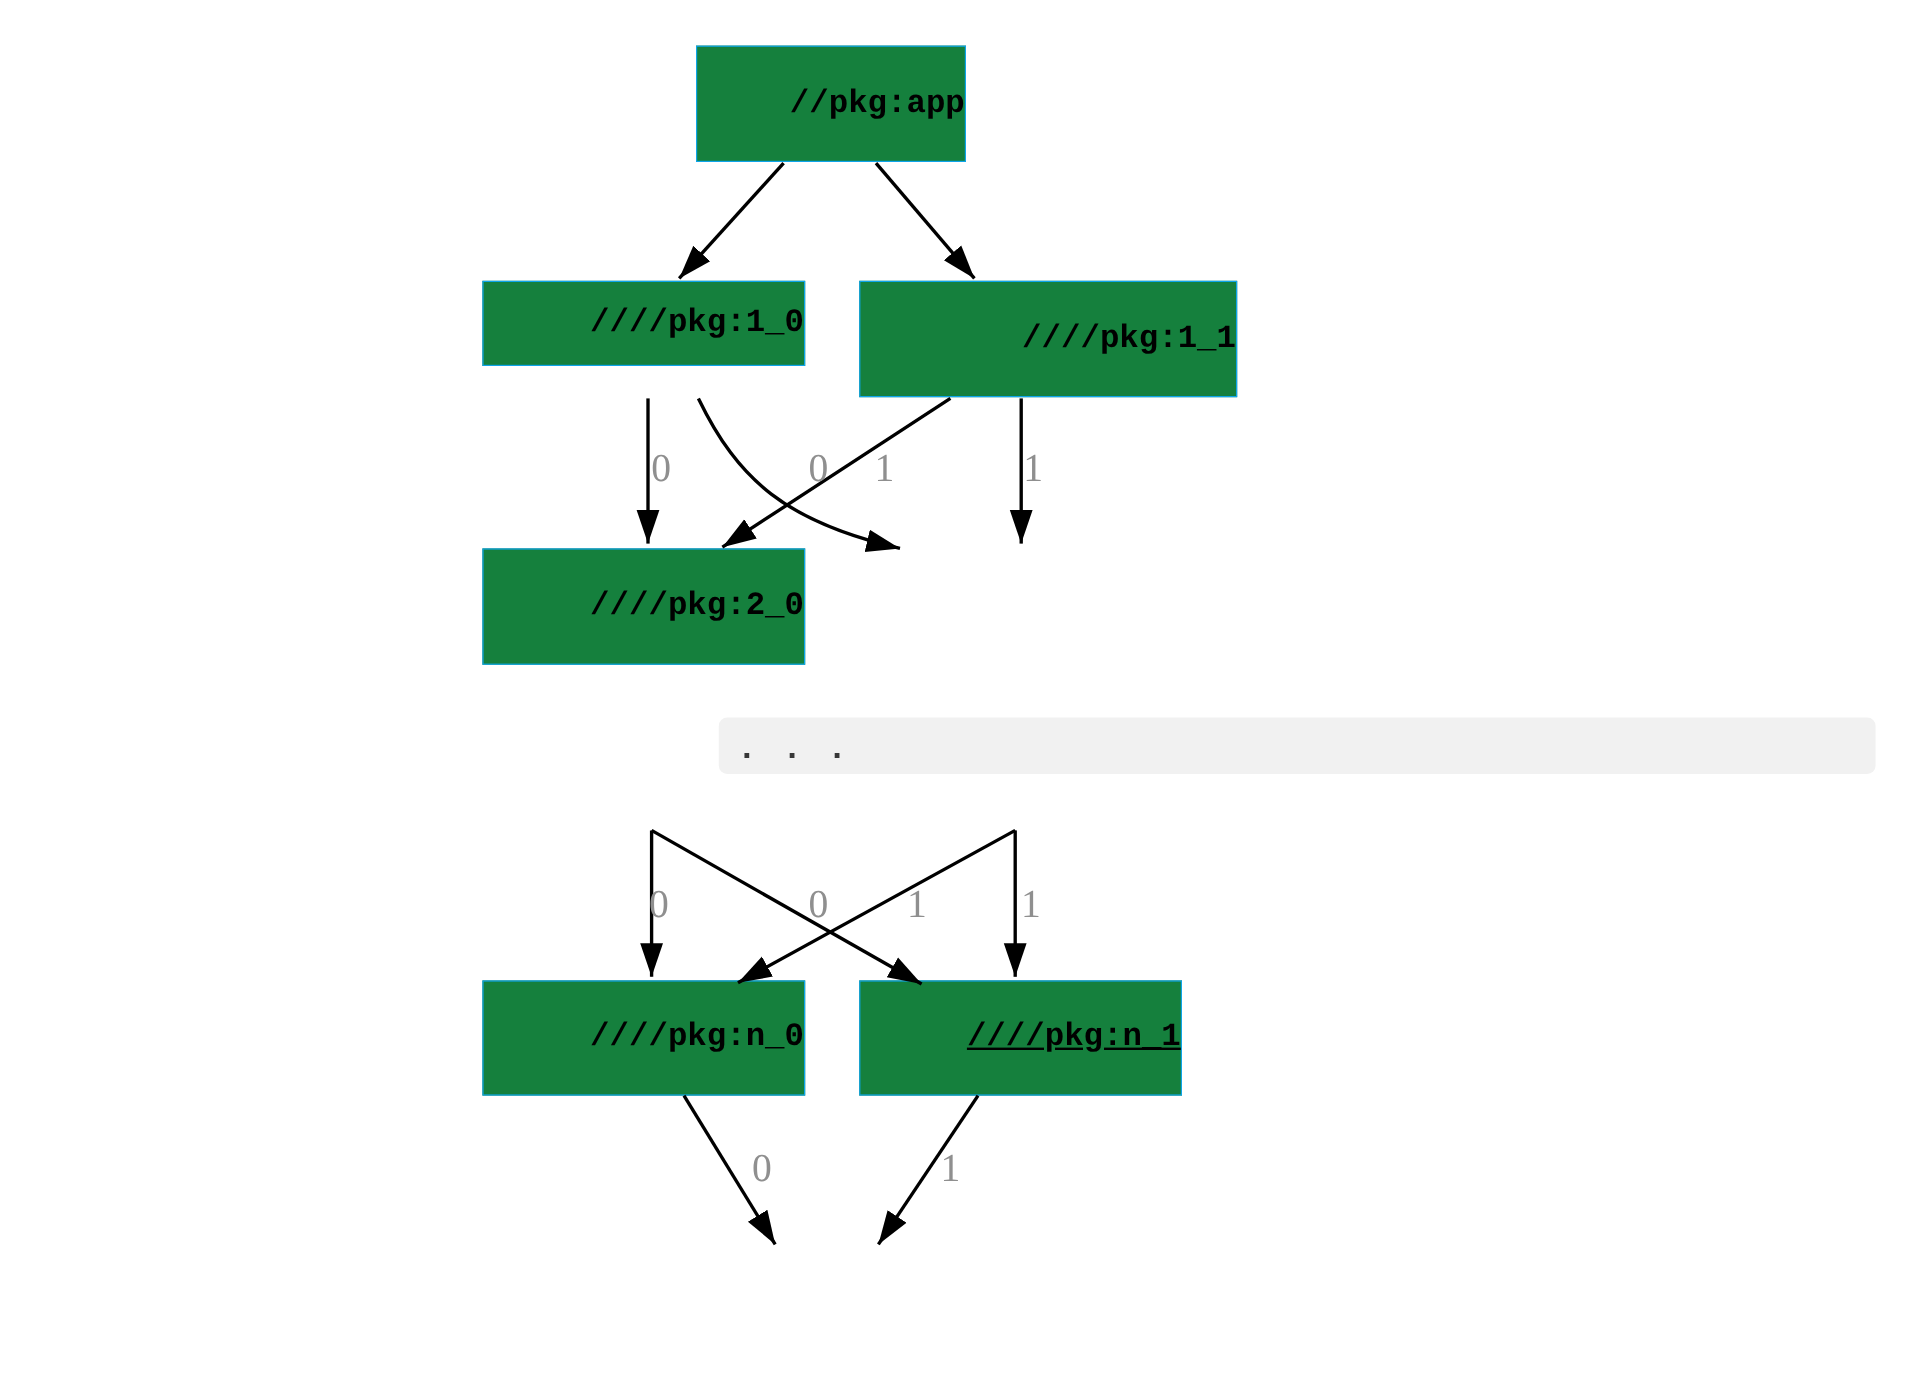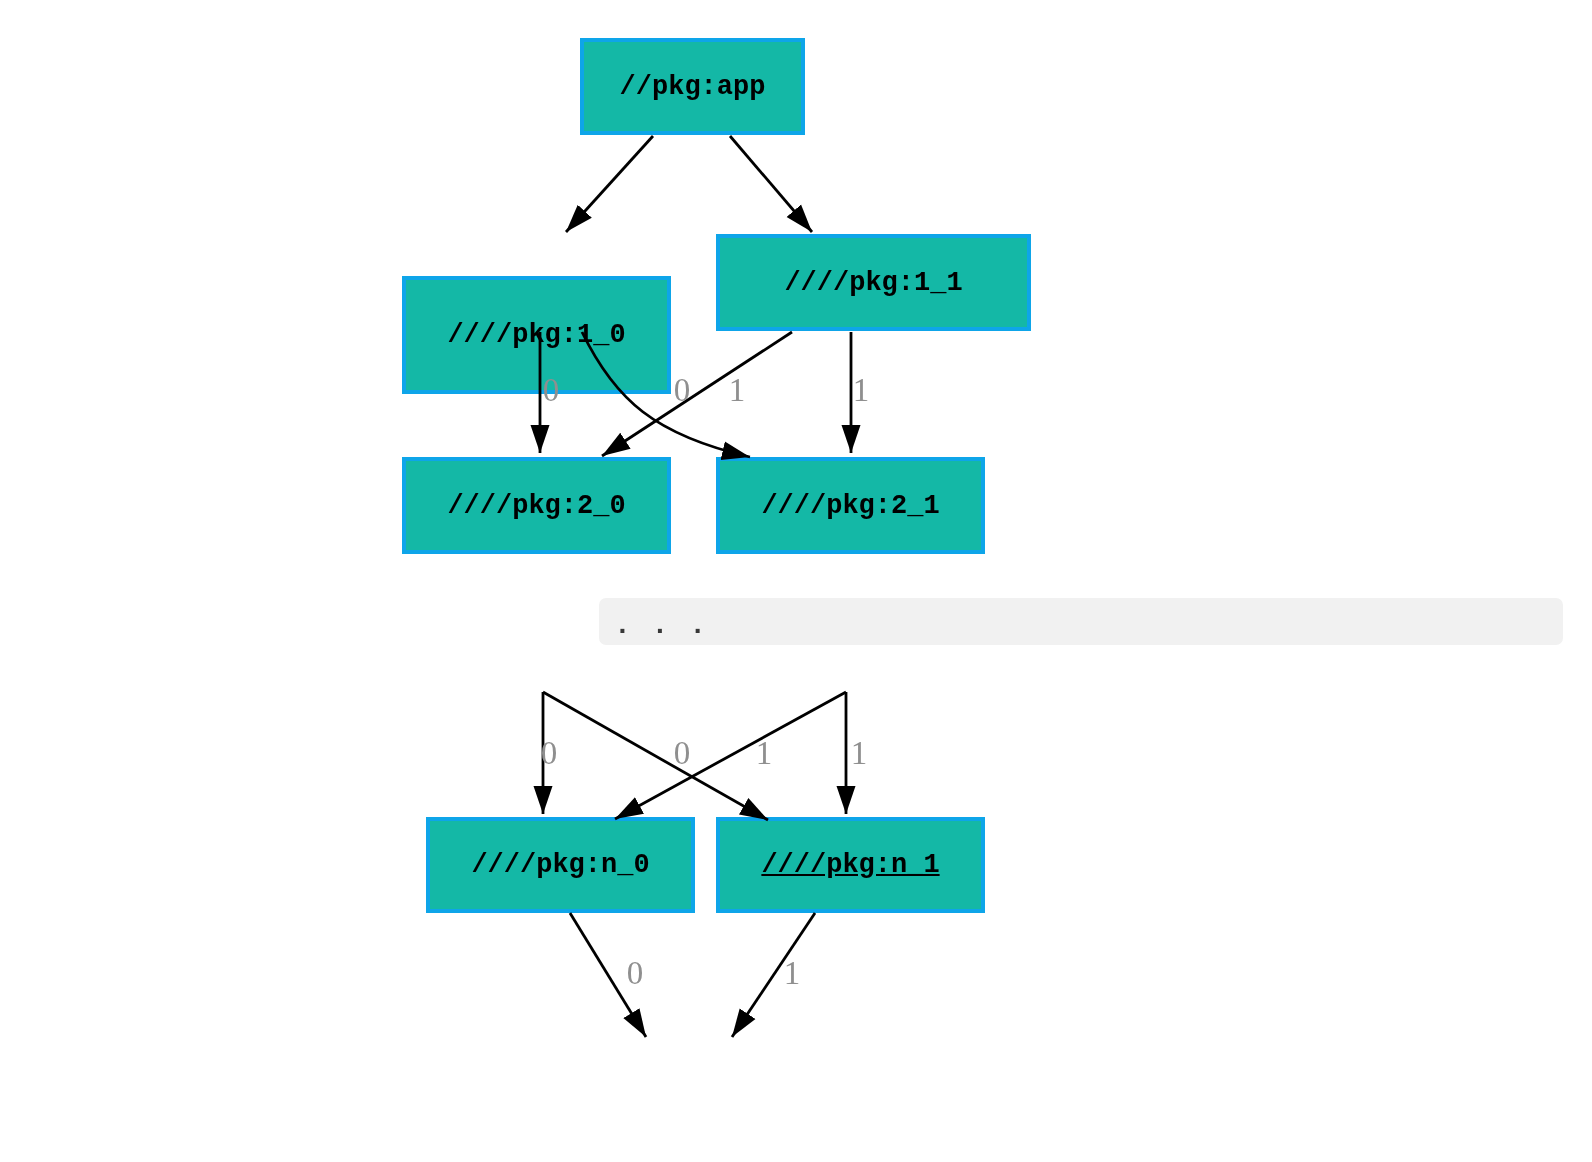--- a/index.html
+++ b/index.html
@@ -7,40 +7,40 @@
     position: relative;
     width: 1592px;
     height: 1162px;
     background: #ffffff;
     overflow: hidden;
     font-family: "Liberation Sans", sans-serif;
   }
   .node {
     position: absolute;
     box-sizing: border-box;
-    background: #14b8a6;
-    border: 4px solid #0ea5e9;
+    background: #15803d;
+    border: 1px solid #0ea5e9;
     display: flex;
     align-items: center;
-    justify-content: center;
+    justify-content: flex-end;
     z-index: 1;
   }
   .node span {
     font-family: "Liberation Mono", monospace;
     font-weight: bold;
     font-size: 27px;
     color: #000000;
     white-space: pre;
   }
   .node-app { left: 580px; top: 38px;   width: 225px; height: 97px; }
-  .node-1_0 { left: 402px; top: 234px;  width: 269px; height: 118px; margin-top: 42px; }
+  .node-1_0 { left: 402px; top: 234px;  width: 269px; height: 71px; }
   .node-1_1 { left: 716px; top: 234px;  width: 315px; height: 97px; }
   .node-2_0 { left: 402px; top: 457px;  width: 269px; height: 97px; }
   .node-2_1 { left: 716px; top: 457px;  width: 269px; height: 97px; }
-  .node-n_0 { left: 402px; top: 817px;  width: 269px; height: 96px; margin-left: 24px; }
+  .node-n_0 { left: 402px; top: 817px;  width: 269px; height: 96px; }
   .node-n_1 { left: 716px; top: 817px;  width: 269px; height: 96px; text-decoration: underline; }
   .node-dep { left: 580px; top: 1037px; width: 226px; height: 96px; }
   .ellipsis-band {
     position: absolute;
     left: 599px; top: 598px;
     width: 964px; height: 47px;
     box-sizing: border-box;
     background: #f1f1f1;
     border-radius: 7px;
     display: flex;
@@ -88,23 +88,20 @@
     <span>//pkg:app</span>
   </div>
   <div class="node node-1_0">
     <span>////pkg:1_0</span>
   </div>
   <div class="node node-1_1">
     <span>////pkg:1_1</span>
   </div>
   <div class="node node-2_0">
     <span>////pkg:2_0</span>
-  </div>
-  <div class="node node-2_1">
-    <span>////pkg:2_1</span>
   </div>
   <div class="node node-n_0">
     <span>////pkg:n_0</span>
   </div>
   <div class="node node-n_1">
     <span>////pkg:n_1</span>
   </div>
 
   <svg class="edges" width="1592" height="1162" viewBox="0 0 1592 1162">
     <defs>

